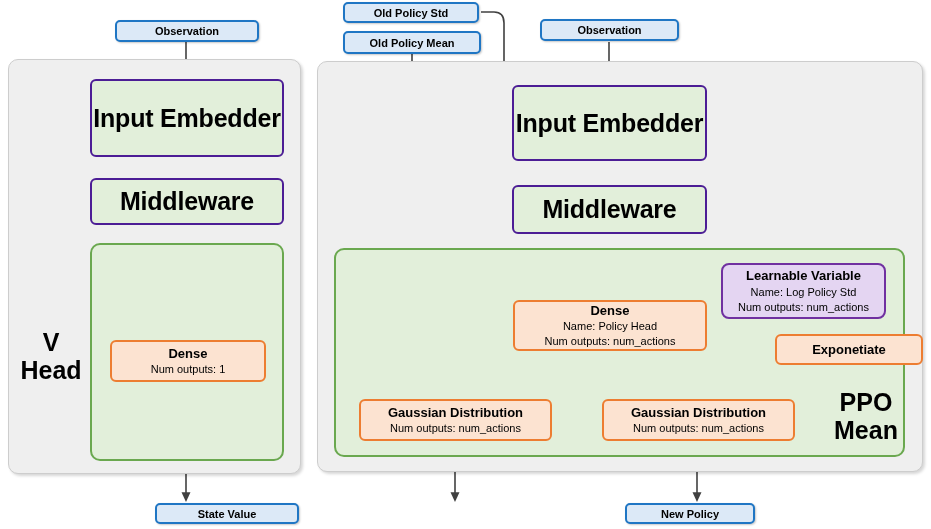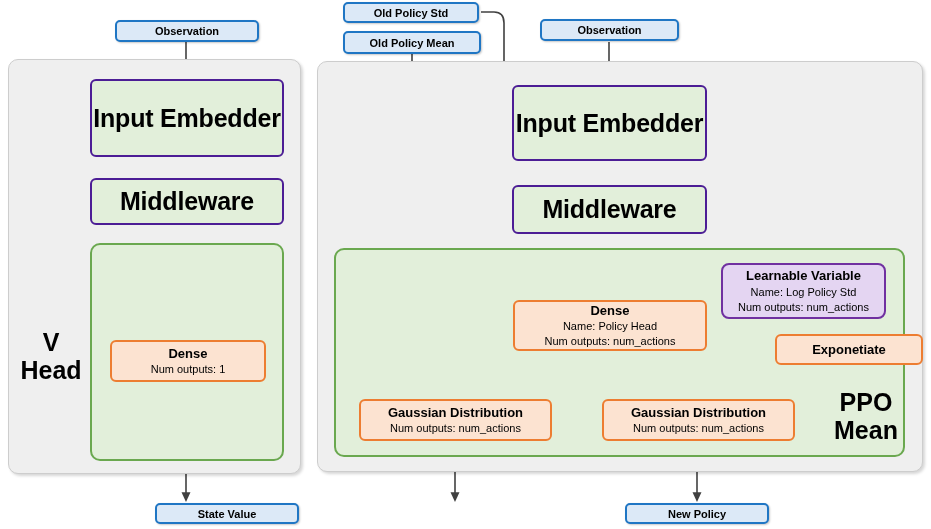--- a/index.html
+++ b/index.html
@@ -196,17 +196,17 @@
     <span class="ttl">Gaussian Distribution</span>
     <span class="sub">Num outputs: num_actions</span>
   </div>
 
   <div class="node block-orange" style="left:602px;top:399px;width:193px;height:42px;">
     <span class="ttl">Gaussian Distribution</span>
     <span class="sub">Num outputs: num_actions</span>
   </div>
 
 
-  <div class="node pill-blue" style="left:625px;top:503px;width:144px;height:21px;">
+  <div class="node pill-blue" style="left:625px;top:503px;width:130px;height:21px;">
     <span>New Policy</span>
   </div>
 
 </div>
 
 </body></html>

